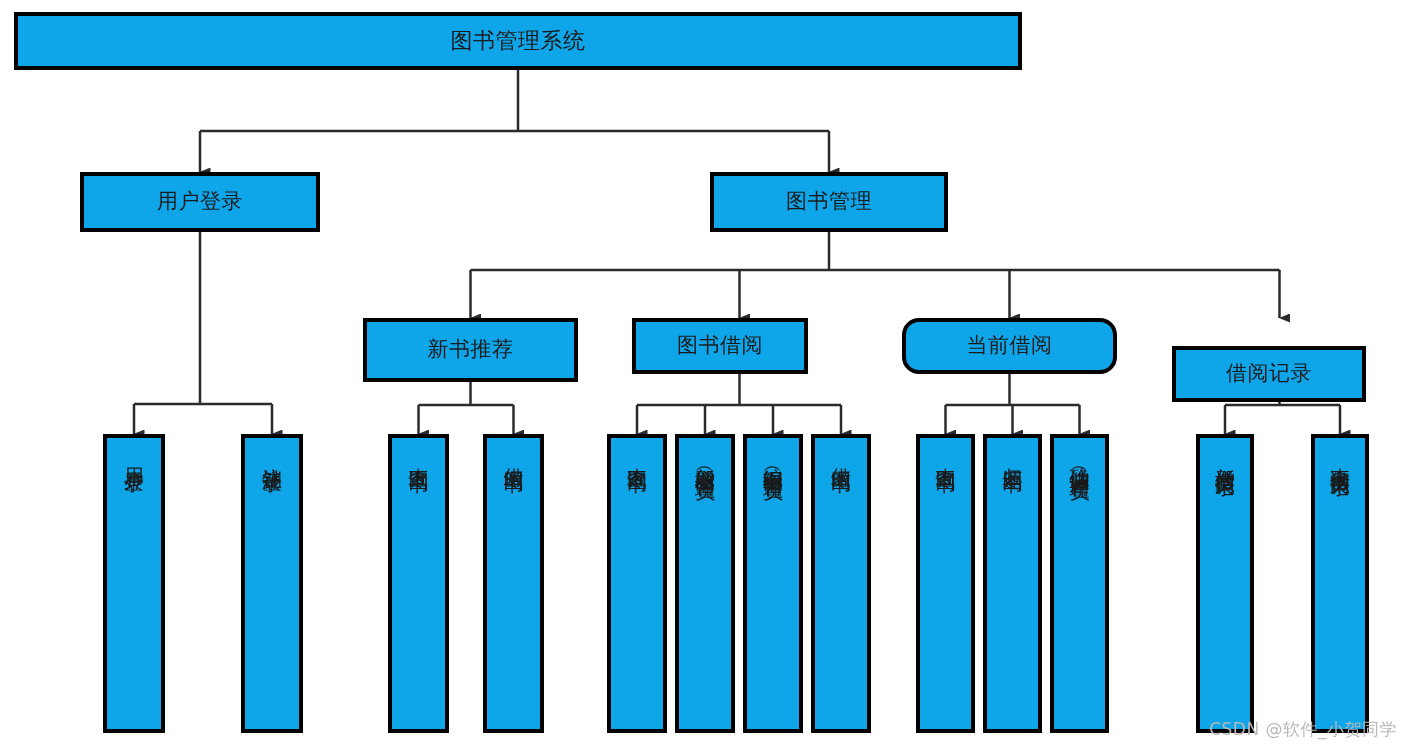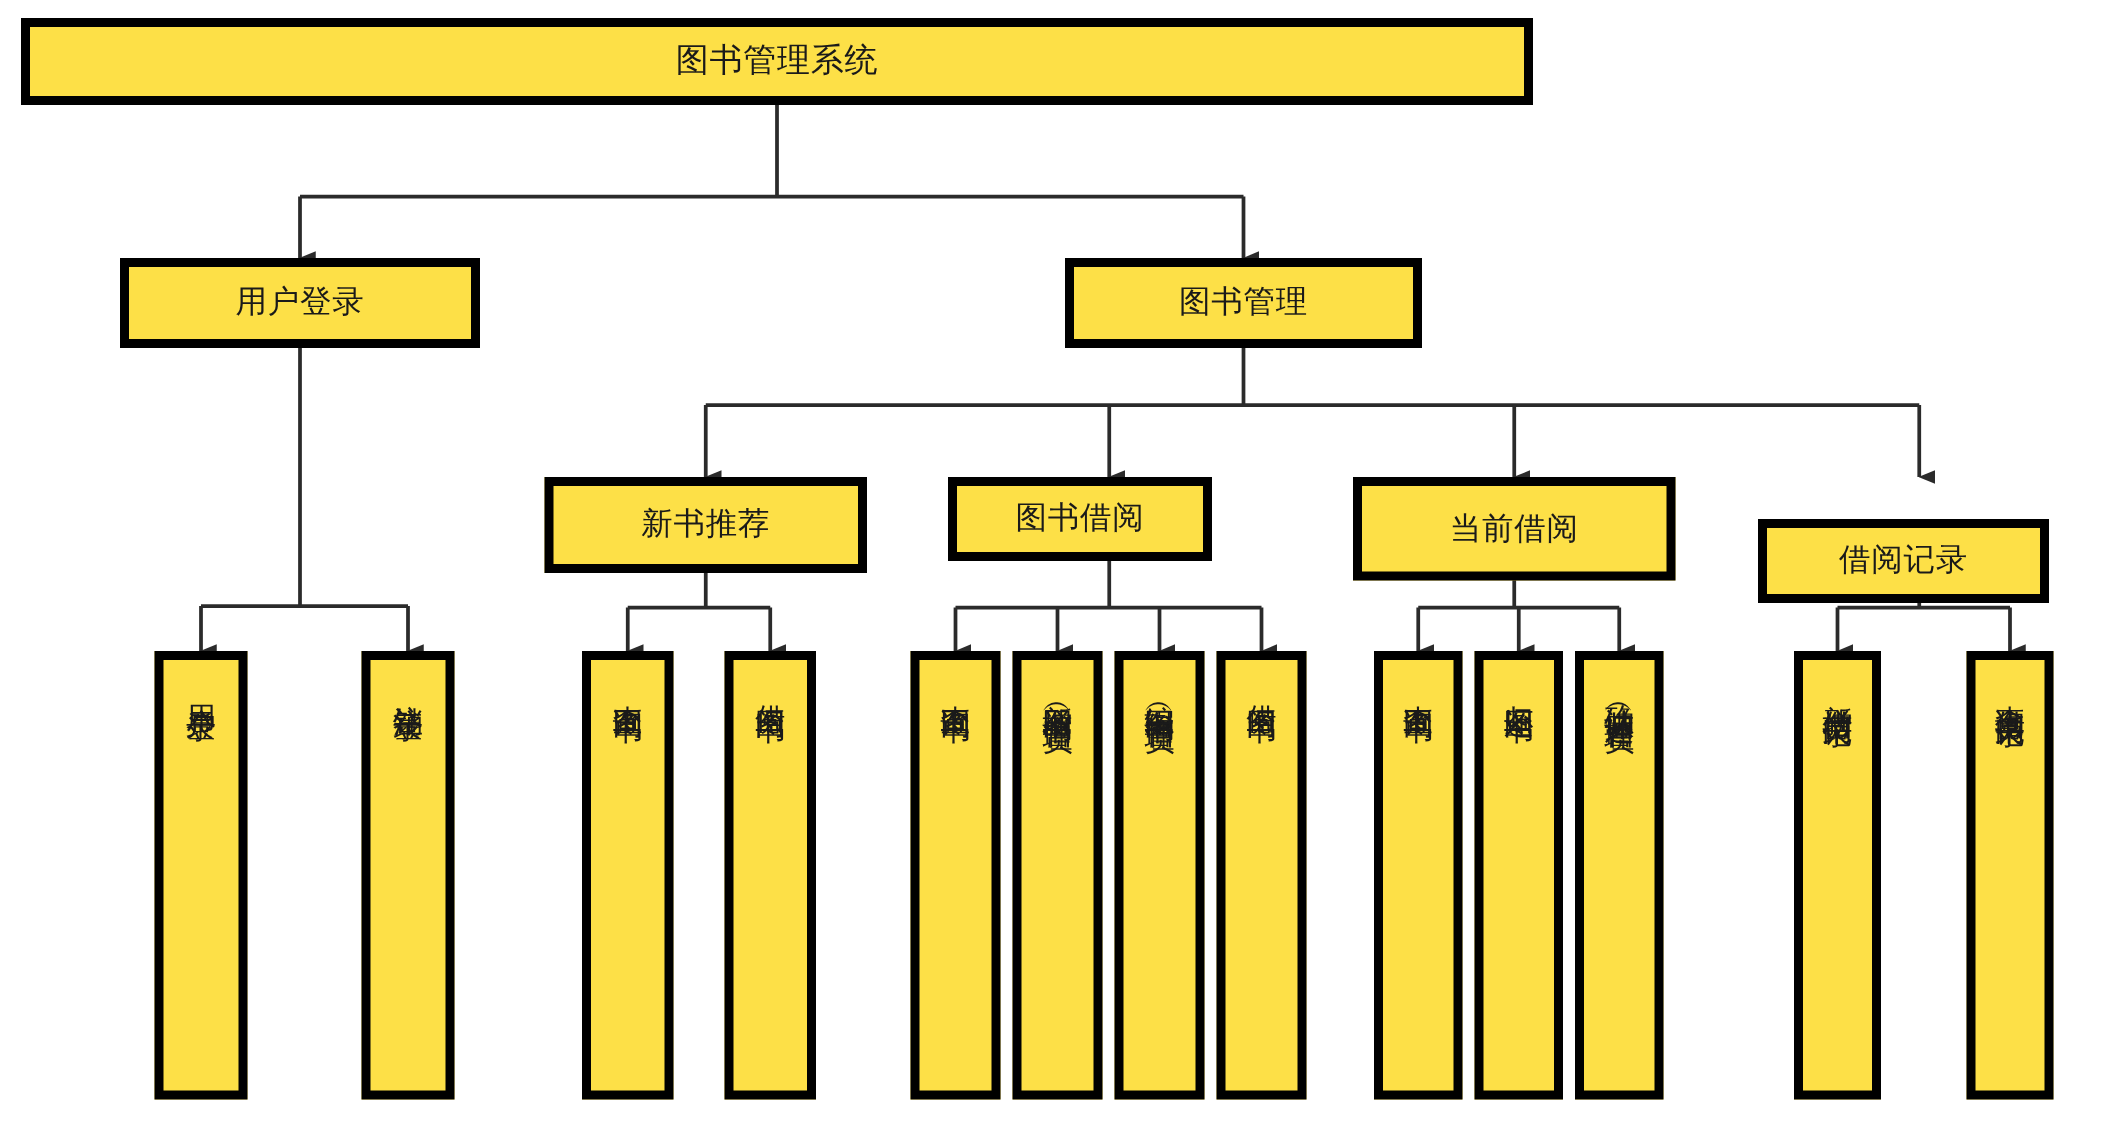--- a/index.html
+++ b/index.html
@@ -23,22 +23,22 @@
     position: absolute;
     left: 0;
     top: 0;
     width: 1405px;
     height: 747px;
     pointer-events: none;
   }
   .node {
     position: absolute;
     box-sizing: border-box;
-    border: 6px solid #000000;
-    background: #fde047;
+    border: 4px solid #000000;
+    background: #0ea5e9;
     display: flex;
     align-items: center;
     justify-content: center;
     color: #1a1a1a;
   }
   .node-label {
     display: block;
     text-align: center;
     letter-spacing: 0.5px;
   }
@@ -128,21 +128,21 @@
       </div>
       <div class="node horizontal" style="left: 710px; top: 172px; width: 238px; height: 60px;">
         <span class="node-label">图书管理</span>
       </div>
       <div class="node horizontal" style="left: 363px; top: 318px; width: 215px; height: 64px;">
         <span class="node-label">新书推荐</span>
       </div>
       <div class="node horizontal" style="left: 632px; top: 318px; width: 176px; height: 56px;">
         <span class="node-label">图书借阅</span>
       </div>
-      <div class="node horizontal" style="left: 902px; top: 318px; width: 215px; height: 69px;">
+      <div class="node horizontal" style="left: 902px; top: 318px; width: 215px; height: 56px; border-radius: 17px;">
         <span class="node-label">当前借阅</span>
       </div>
       <div class="node horizontal" style="left: 1172px; top: 318px; width: 194px; height: 56px; margin-top: 28px;">
         <span class="node-label">借阅记录</span>
       </div>
       <div class="node vertical" style="left: 103px; top: 434px; width: 62px; height: 299px;">
         <span class="node-label">用户登录</span>
       </div>
       <div class="node vertical" style="left: 241px; top: 434px; width: 62px; height: 299px;">
         <span class="node-label">注销登录</span>
@@ -175,13 +175,14 @@
         <span class="node-label">确认归还（管理员）</span>
       </div>
       <div class="node vertical" style="left: 1196px; top: 434px; width: 58px; height: 299px;">
         <span class="node-label">新增借阅记录</span>
       </div>
       <div class="node vertical" style="left: 1311px; top: 434px; width: 58px; height: 299px;">
         <span class="node-label">查询借阅记录</span>
       </div>
     </div>
 
+  <div class="watermark">CSDN @软件_小贺同学</div>
 </div>
 
 </body></html>

